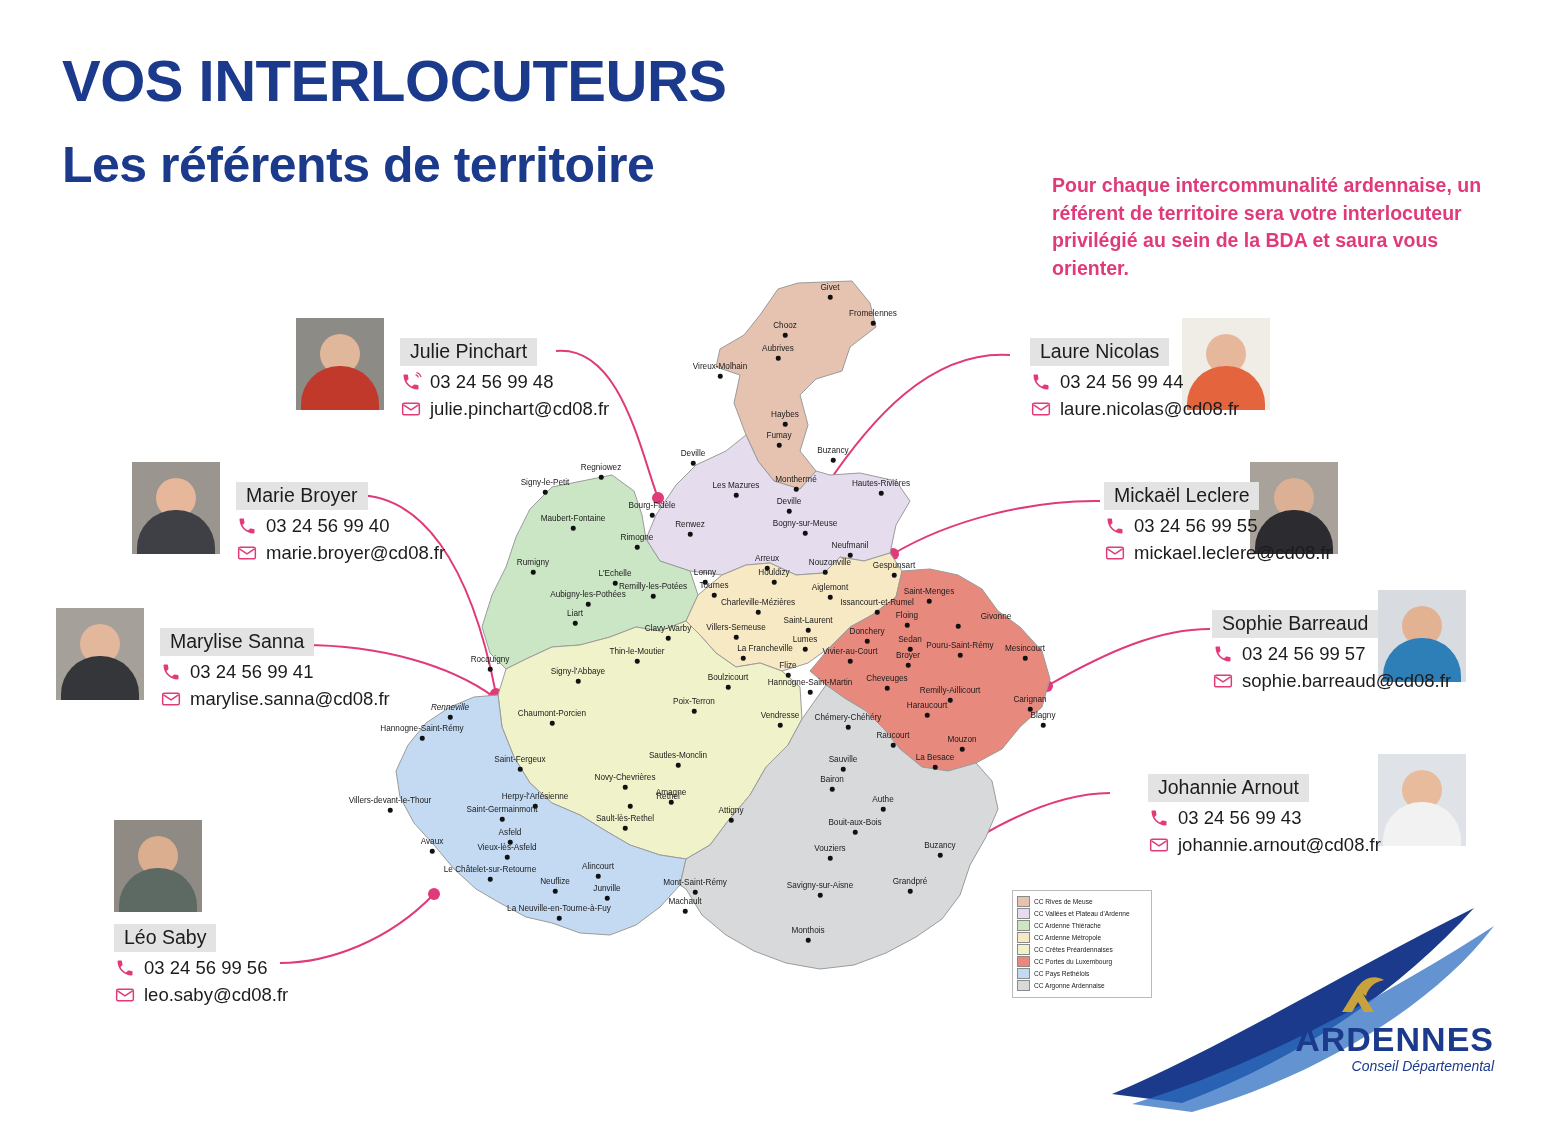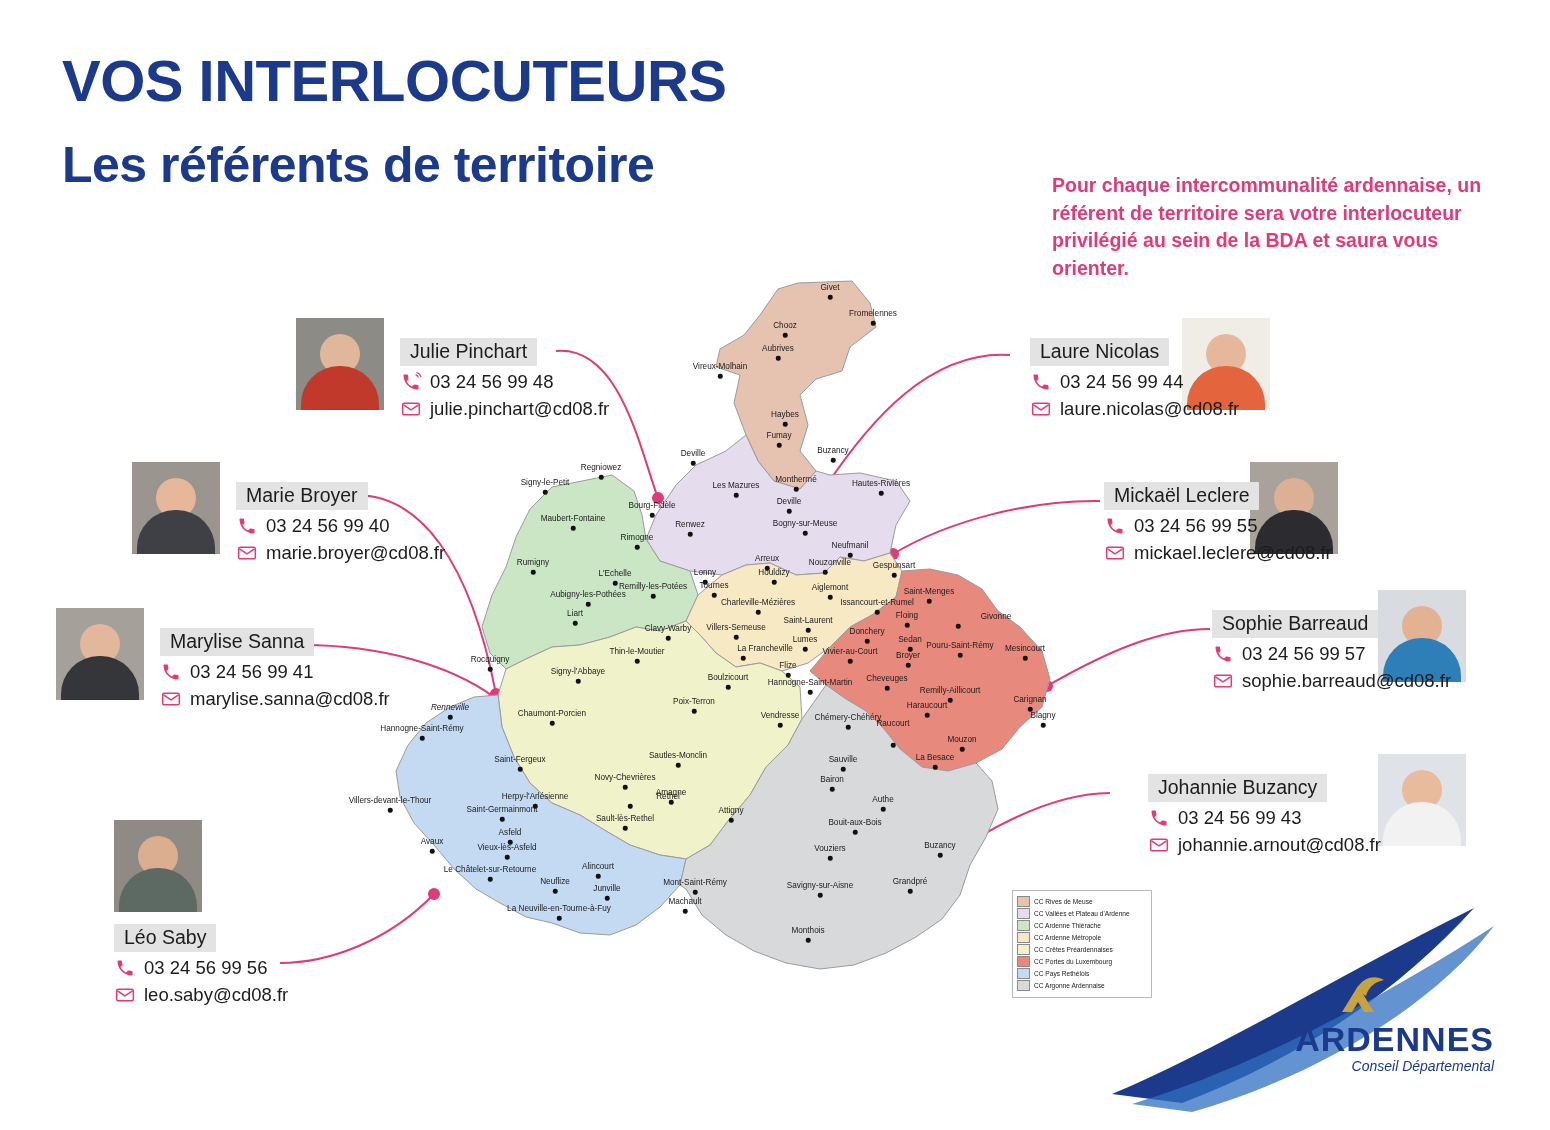--- a/index.html
+++ b/index.html
@@ -268,21 +268,21 @@
         <div class="mlabel" style="left: 120px; top: 433px; font-style: italic;">Renneville</div>
         <div class="mdot" style="left: 222px; top: 448px;"></div>
         <div class="mlabel" style="left: 222px; top: 439px;">Chaumont-Porcien</div>
         <div class="mdot" style="left: 450px; top: 450px;"></div>
         <div class="mlabel" style="left: 450px; top: 441px;">Vendresse</div>
         <div class="mdot" style="left: 518px; top: 452px;"></div>
         <div class="mlabel" style="left: 518px; top: 443px;">Chémery-Chéhéry</div>
         <div class="mdot" style="left: 92px; top: 463px;"></div>
         <div class="mlabel" style="left: 92px; top: 454px;">Hannogne-Saint-Rémy</div>
         <div class="mdot" style="left: 563px; top: 470px;"></div>
-        <div class="mlabel" style="left: 563px; top: 449px;">Raucourt</div>
+        <div class="mlabel" style="left: 563px; top: 461px;">Raucourt</div>
         <div class="mdot" style="left: 632px; top: 474px;"></div>
         <div class="mlabel" style="left: 632px; top: 465px;">Mouzon</div>
         <div class="mdot" style="left: 190px; top: 494px;"></div>
         <div class="mlabel" style="left: 190px; top: 485px;">Saint-Fergeux</div>
         <div class="mdot" style="left: 348px; top: 490px;"></div>
         <div class="mlabel" style="left: 348px; top: 481px;">Sautles-Monclin</div>
         <div class="mdot" style="left: 605px; top: 492px;"></div>
         <div class="mlabel" style="left: 605px; top: 483px;">La Besace</div>
         <div class="mdot" style="left: 513px; top: 494px;"></div>
         <div class="mlabel" style="left: 513px; top: 485px;">Sauville</div>
@@ -514,21 +514,21 @@
       </div>
     </div>
   </div>
 
   <div class="person" style="left:1148px;top:754px;">
     <div class="photo" style="left:230px;top:0;background:#dfe2e6;">
       <div class="head" style="background:#e7bb9c;"></div>
       <div class="body" style="background:#f2f2f2;"></div>
     </div>
     <div style="position:absolute;left:0;top:20px;">
-      <div class="nameplate">Johannie Buzancy</div>
+      <div class="nameplate">Johannie Arnout</div>
       <div class="line">
         <svg class="ico" viewBox="0 0 24 24">
             <path d="M6.6 10.8c1.4 2.8 3.8 5.2 6.6 6.6l2.2-2.2c.3-.3.7-.4 1-.2 1.2.4 2.4.6 3.6.6.6 0 1 .4 1 1V20c0 .6-.4 1-1 1C10.6 21 3 13.4 3 4c0-.6.4-1 1-1h3.4c.6 0 1 .4 1 1 0 1.3.2 2.5.6 3.6.1.3 0 .7-.2 1z" fill="#e03a7a"></path>
           </svg>
         <span>03 24 56 99 43</span>
       </div>
       <div class="line">
         <svg class="ico" viewBox="0 0 24 24">
             <rect x="2" y="5" width="20" height="14" rx="2" fill="none" stroke="#e03a7a" stroke-width="1.8"></rect>
             <path d="M3 7l9 6 9-6" fill="none" stroke="#e03a7a" stroke-width="1.8"></path>

